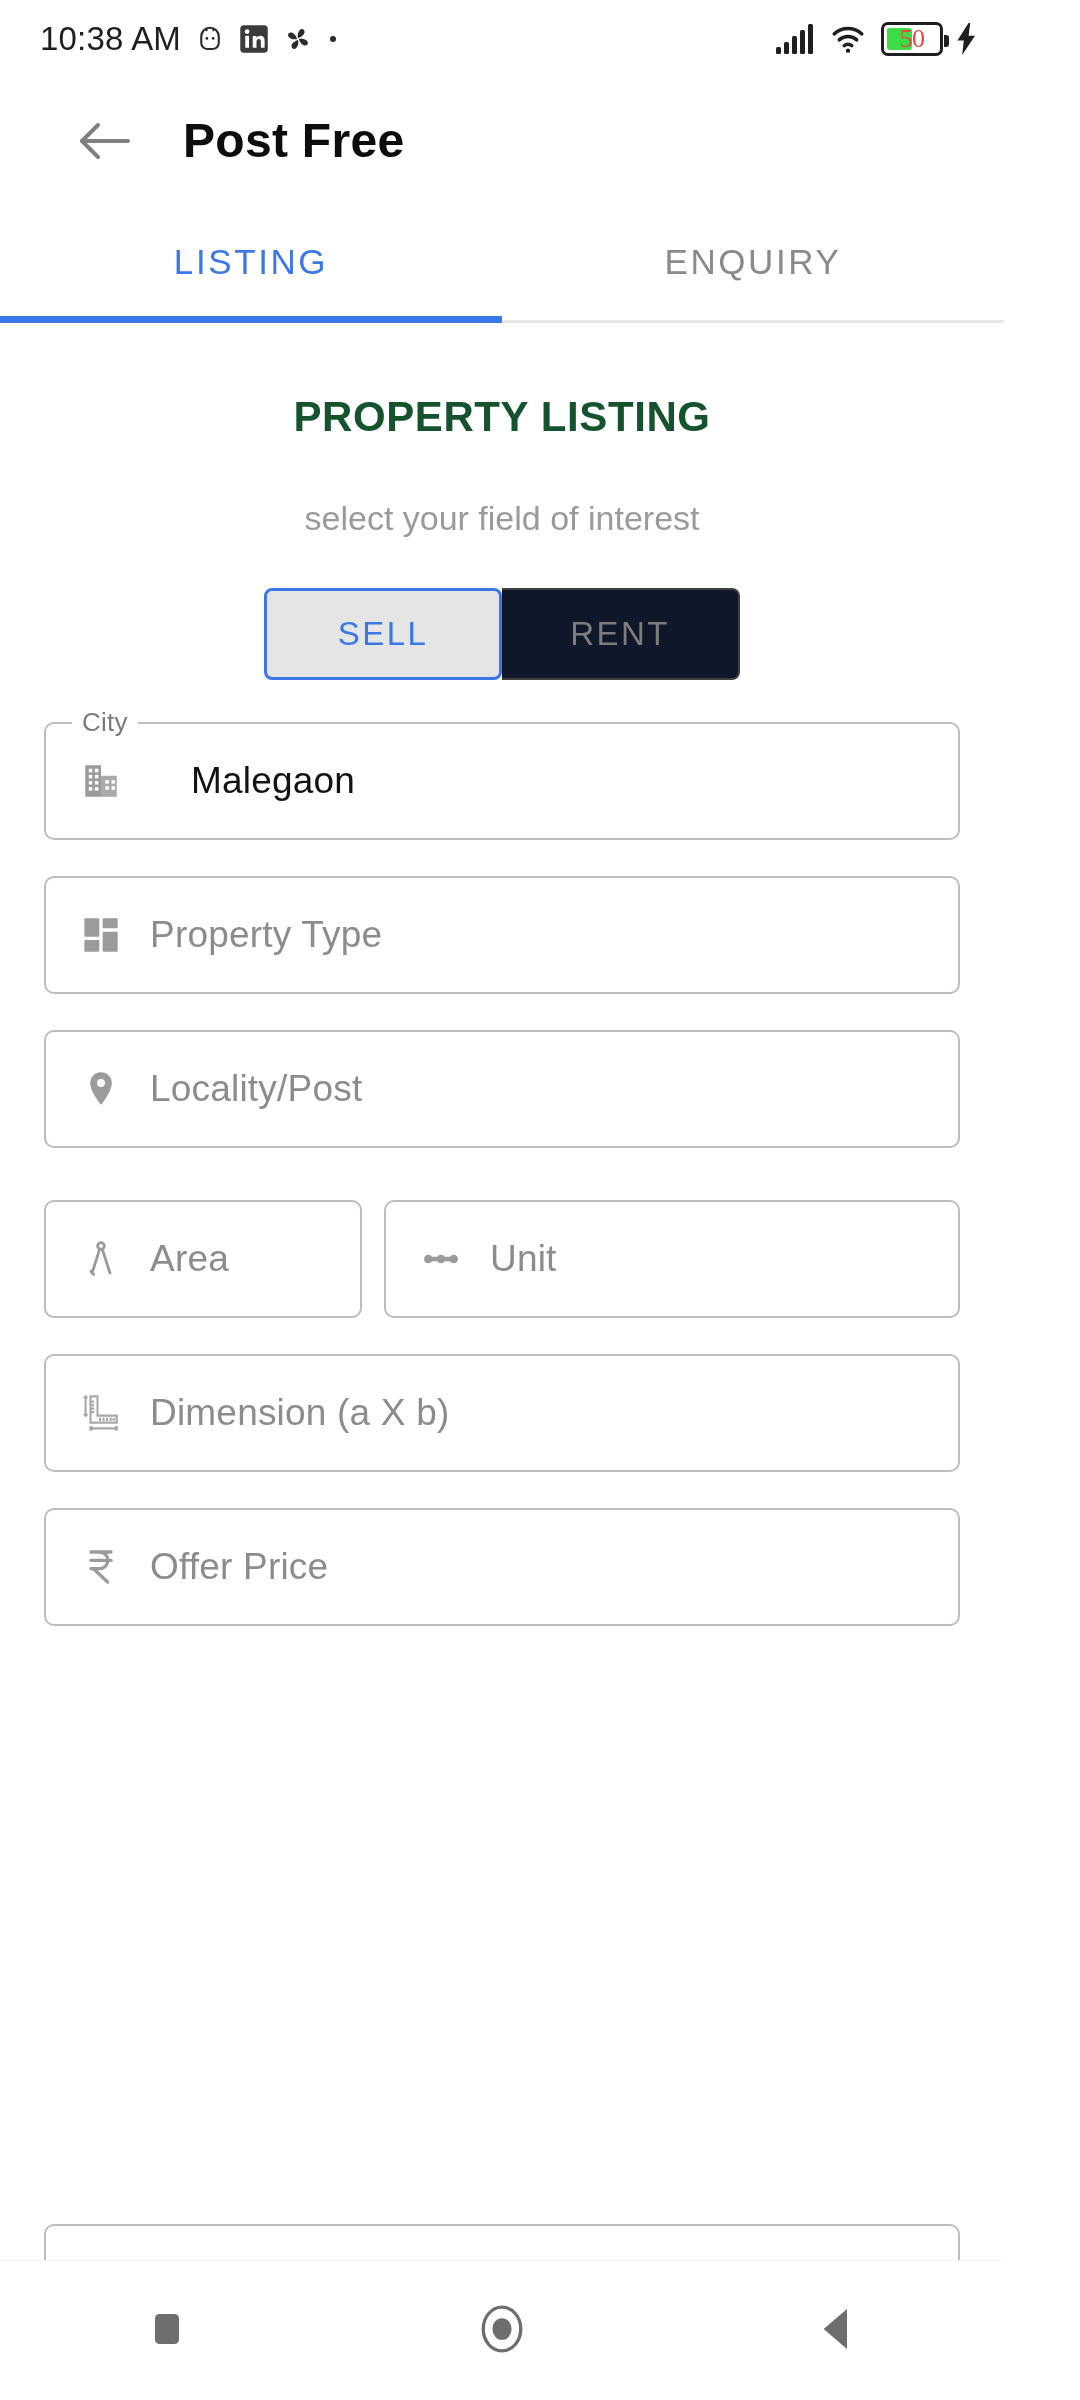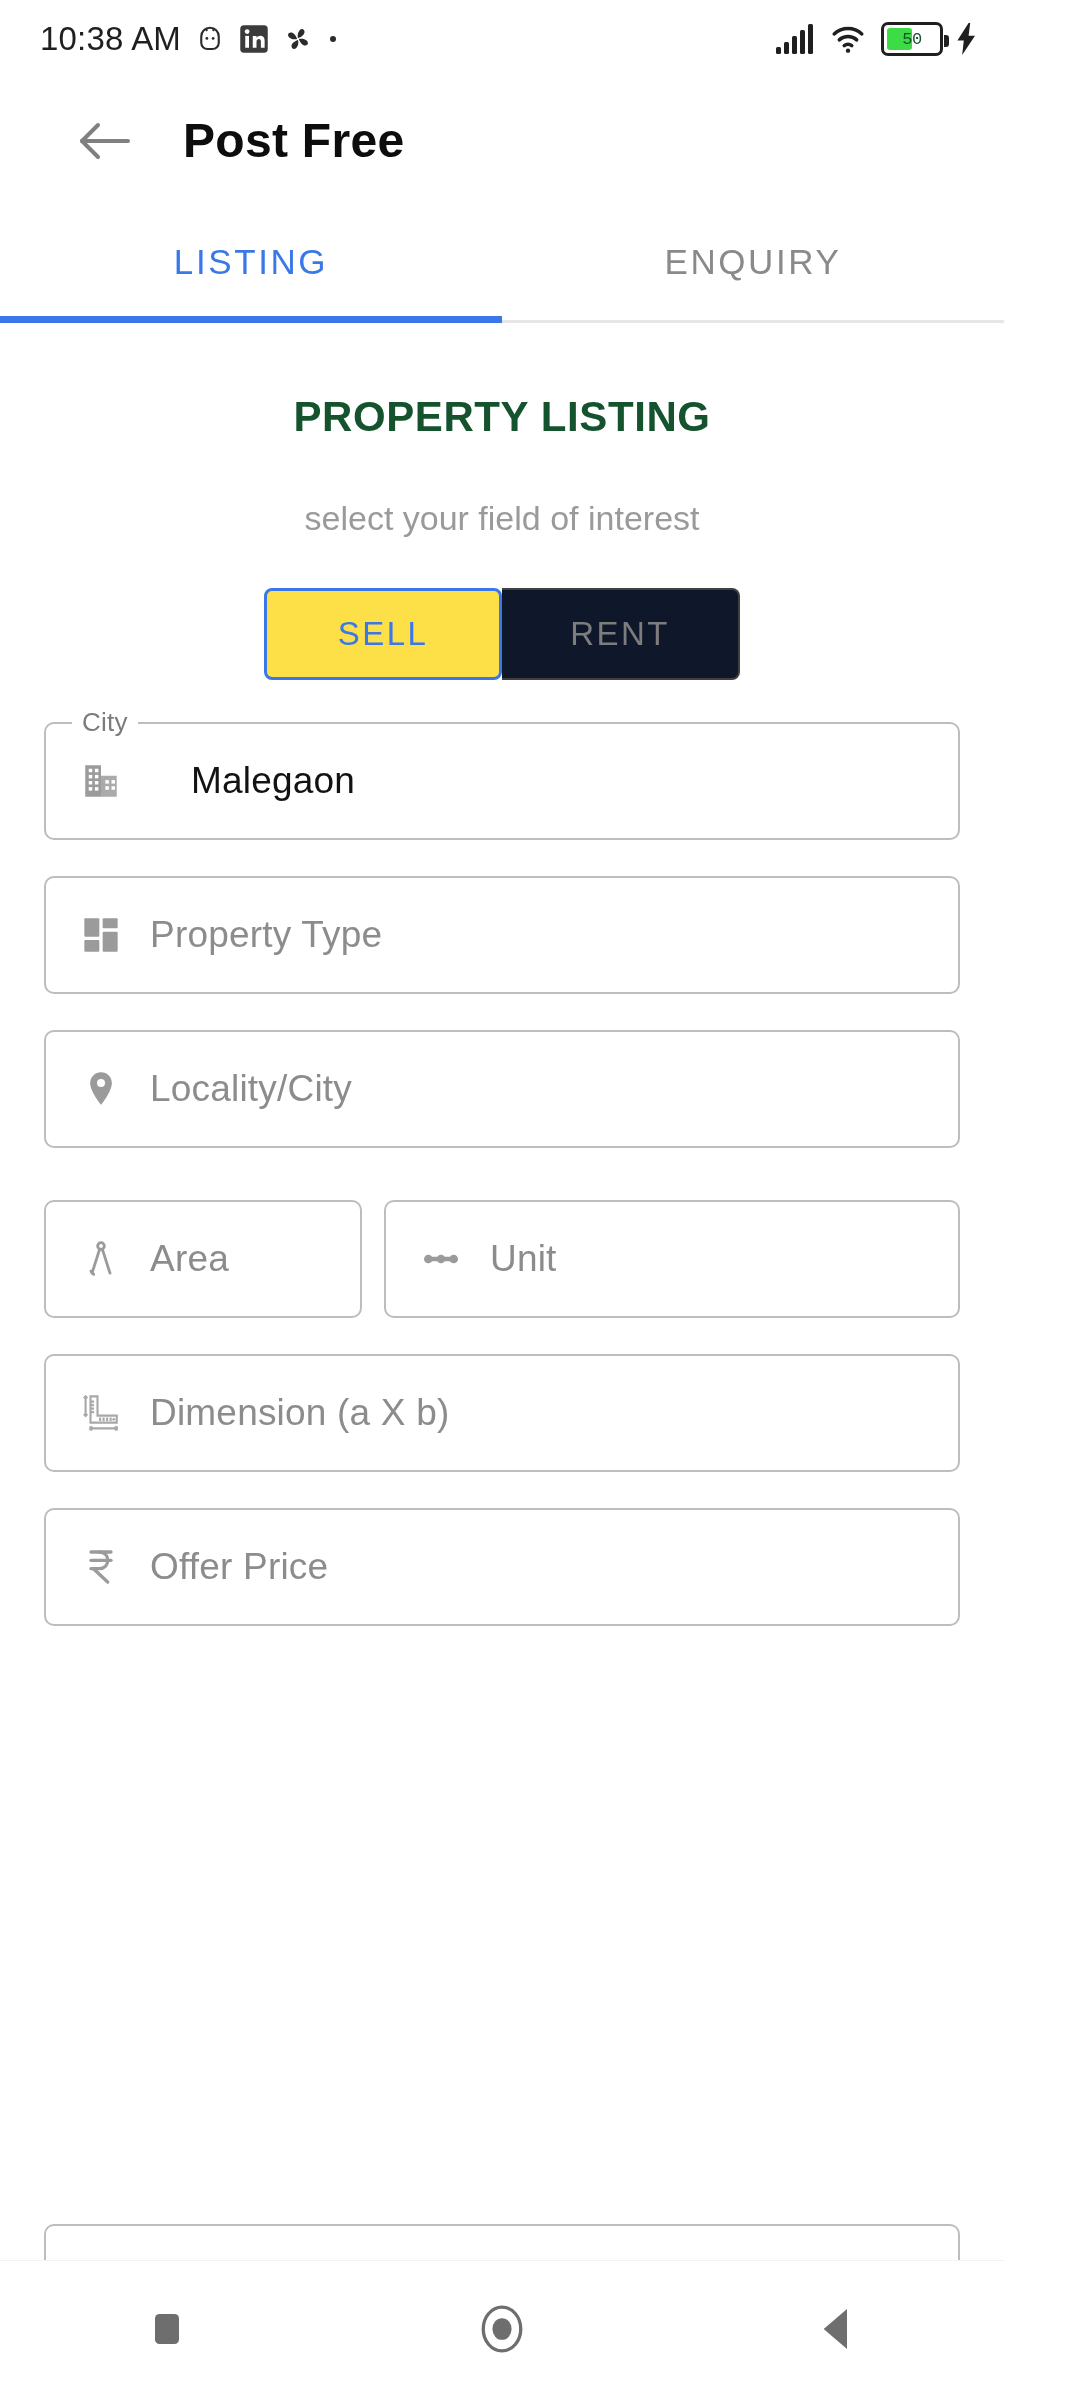--- a/index.html
+++ b/index.html
@@ -134,21 +134,21 @@
     border: 2px solid #404040;
   }
   .seg-btn:first-child {
     border-radius: 8px 0 0 8px;
   }
   .seg-btn:last-child {
     border-radius: 0 8px 8px 0;
     border-left: none;
   }
   .seg-btn.selected {
-    background: #fde047;
+    background: #e5e5e5;
     color: #3b78e7;
     border: 3px solid #3b78e7;
     border-radius: 8px;
     z-index: 2;
     align-items: center;
   }
 
   
   .field {
     position: relative;
@@ -242,23 +242,23 @@
   .battery .fill {
     width: 50%;
     height: 100%;
     background: #3ddc47;
     border-radius: 3px;
   }
   .battery .blabel {
     position: absolute;
     left: 0; right: 0; top: 0; bottom: 0;
     display: flex; align-items: center; justify-content: center;
-    font-size: 17px;
-    color: #14532d;
-    font-family: Liberation Mono, monospace;
+    font-size: 26px;
+    color: #ef4444;
+    font-family: Liberation Serif, serif;
     letter-spacing: -0.5px;
   }
 </style>
 </head>
 <body>
 
 <div class="phone">
 
   <div class="status-bar">
     <div class="status-left">
@@ -394,21 +394,21 @@
     </div>
 
 
     <div class="field">
       <span class="fi">
         <svg width="40" height="40" viewBox="0 0 24 24" fill="#9b9b9b">
           <path d="M12 2C8.4 2 5.5 4.9 5.5 8.5c0 4.9 6.5 13 6.5 13s6.5-8.1 6.5-13C18.5 4.9 15.6 2 12 2z"></path>
           <circle cx="12" cy="8.4" r="2.4" fill="#ffffff"></circle>
         </svg>
       </span>
-      <span class="ftext">Locality/City</span>
+      <span class="ftext">Locality/Post</span>
     </div>
 
     <div class="row2">
       <div class="field col-a">
         <span class="fi">
           <svg width="40" height="40" viewBox="0 0 24 24" fill="none" stroke="#9b9b9b" stroke-width="1.7" stroke-linecap="round">
             <circle cx="12" cy="4.2" r="2"></circle>
             <path d="M11.2 6.1L6.6 20.5"></path>
             <path d="M12.8 6.1L17.4 20.5"></path>
             <path d="M6 19.2l1.6 2"></path>

